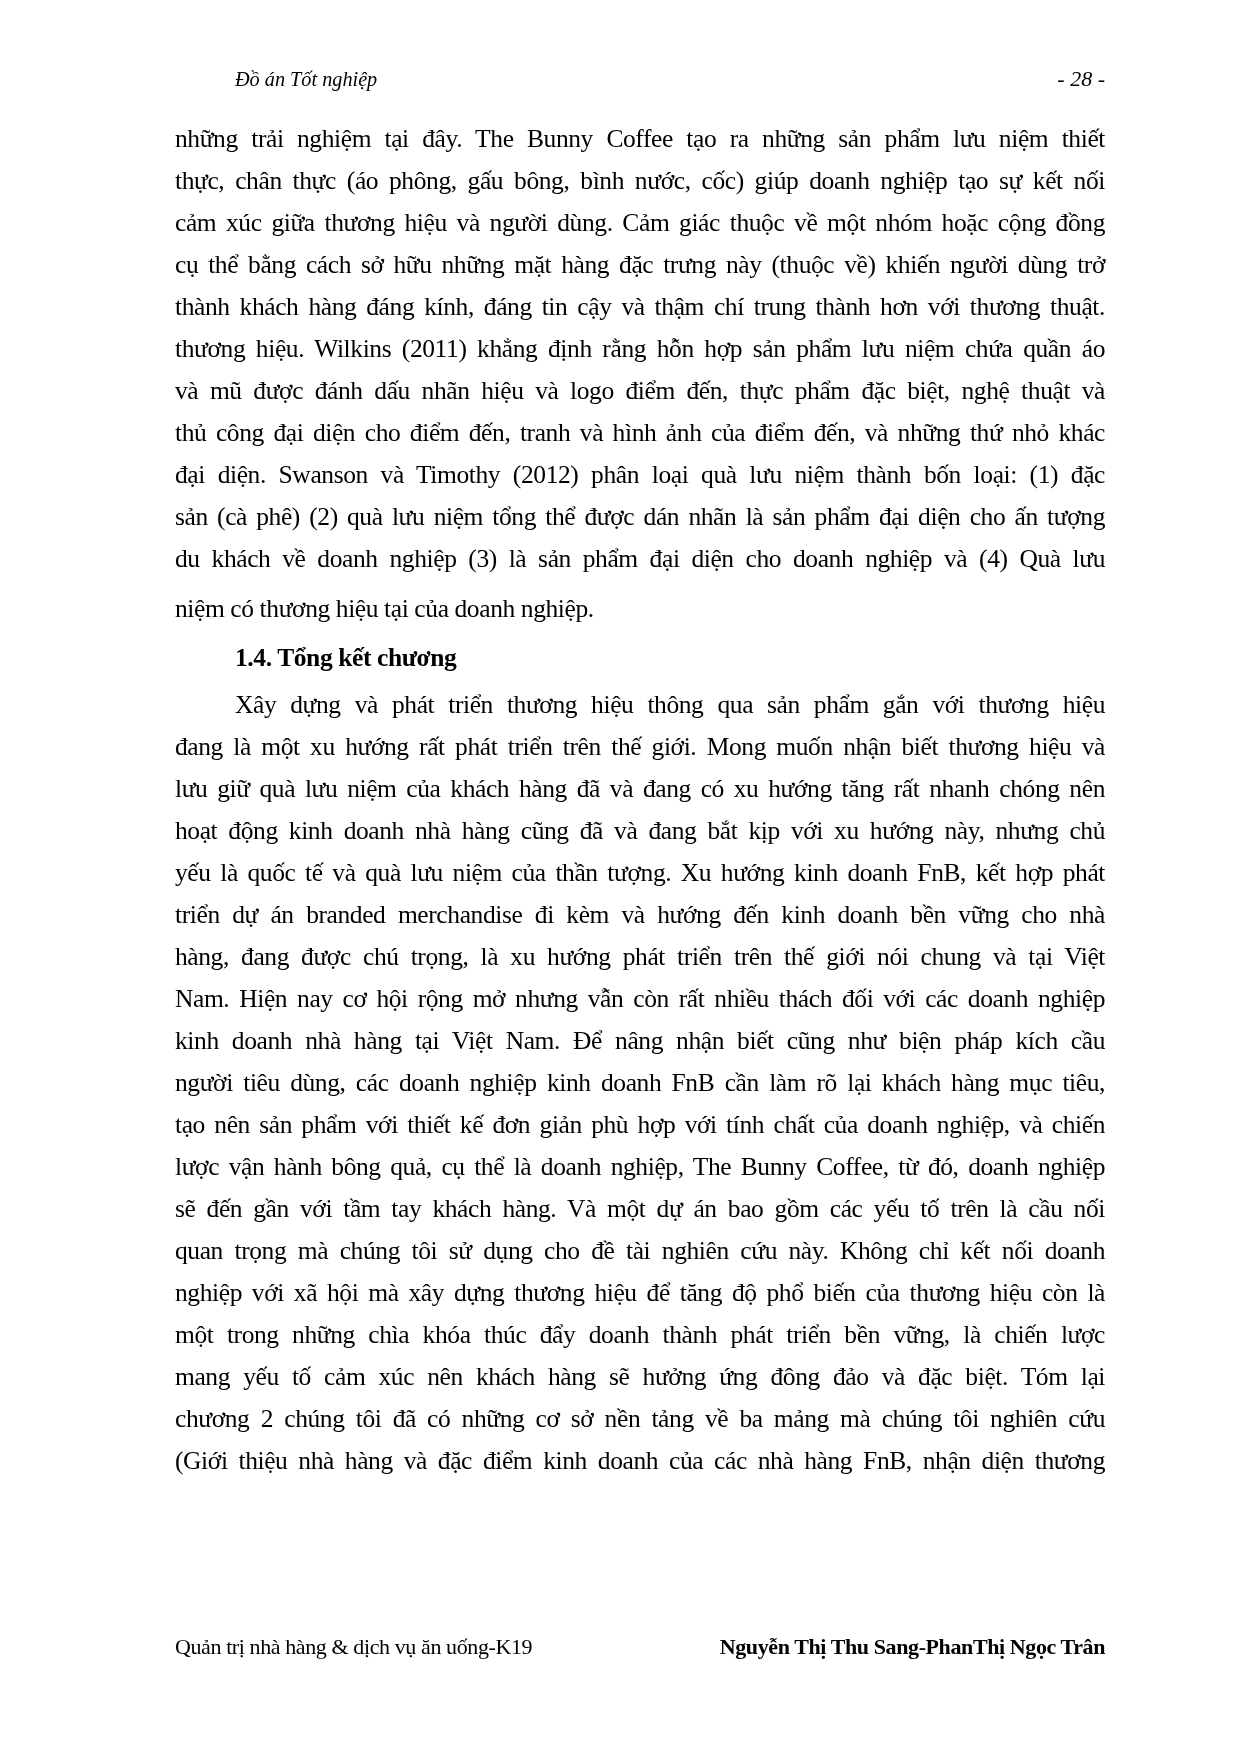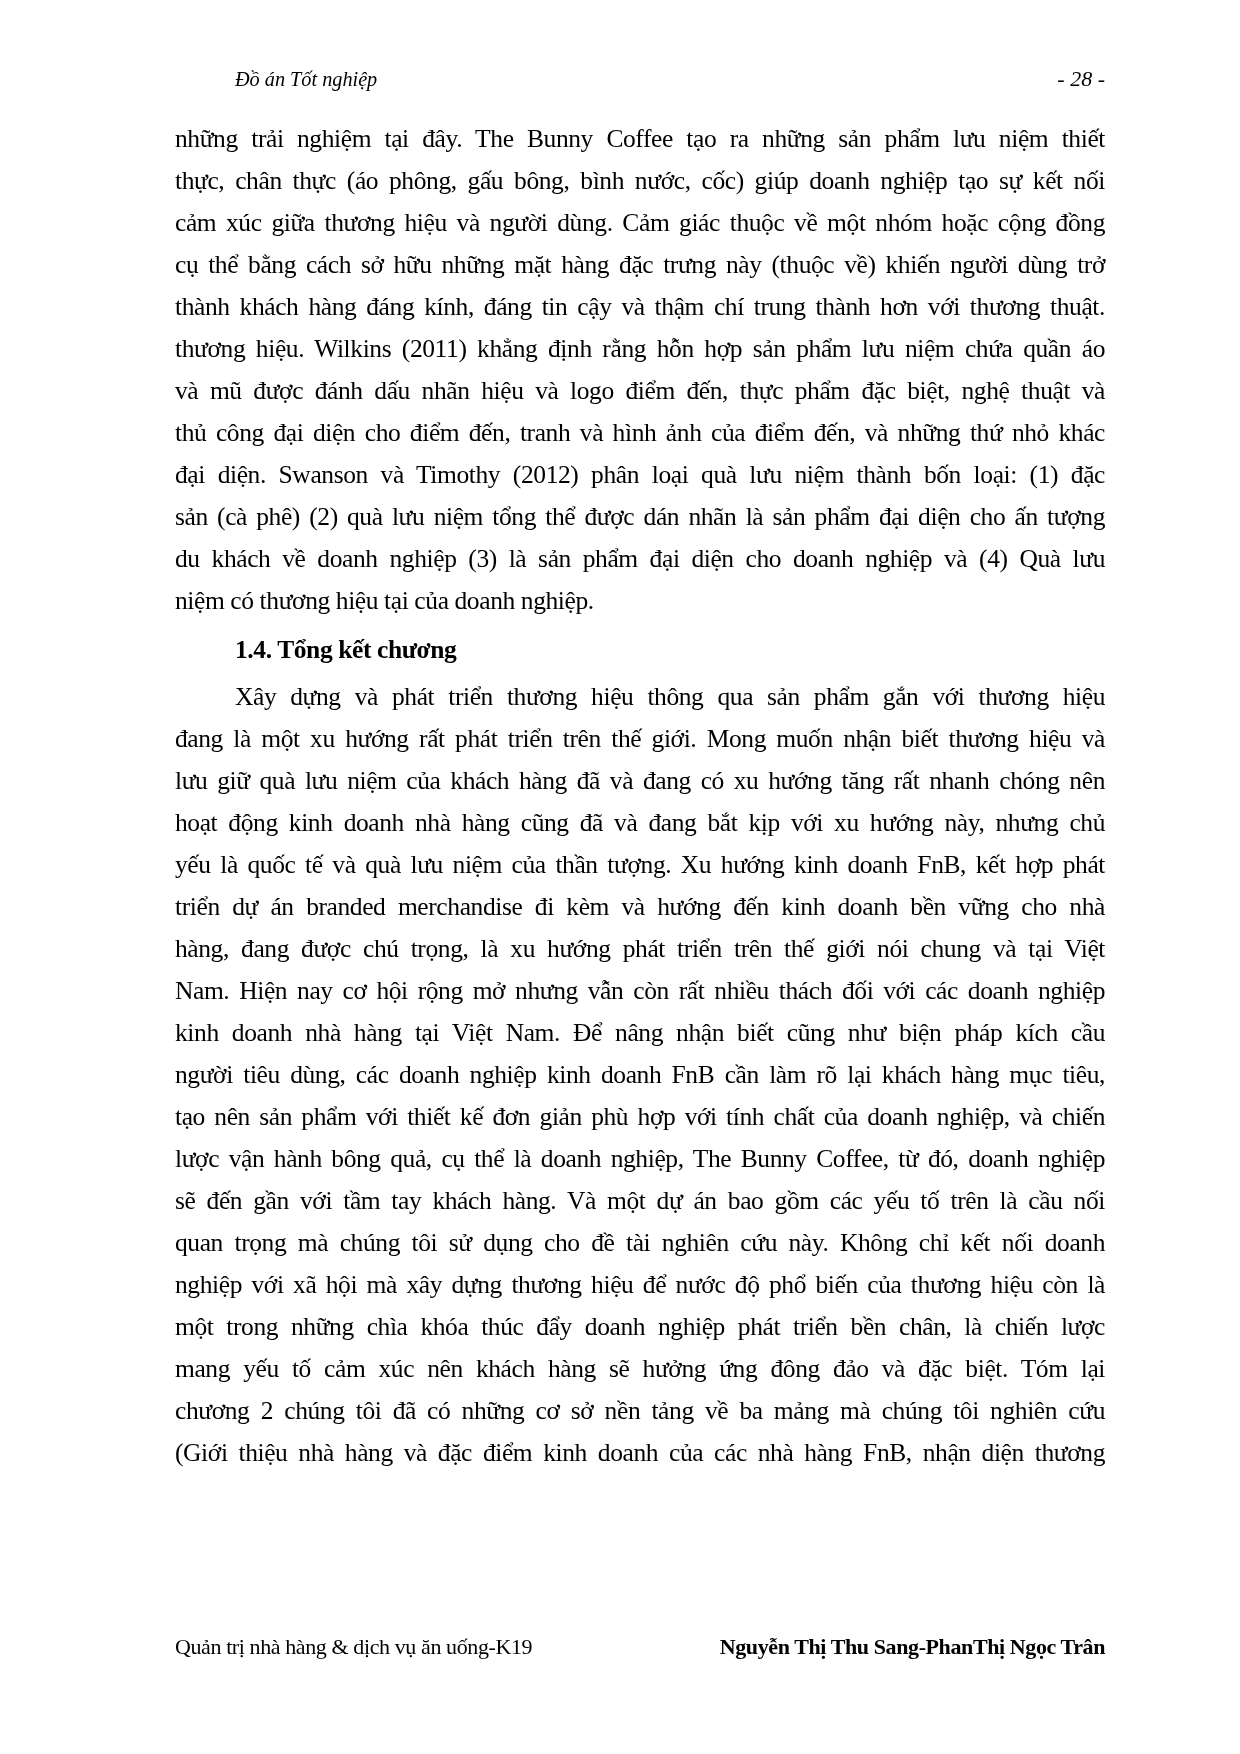--- a/index.html
+++ b/index.html
@@ -49,20 +49,21 @@
       line-height: 42px;
       font-size: 25.5px;
       white-space: nowrap;
       text-align: justify;
       text-align-last: justify;
       letter-spacing: -0.4px;
       transform-origin: left center;
     }
     .line.last {
       text-align-last: left;
+      margin-top: 8px;
     }
     .line.indent {
       padding-left: 60px;
     }
     .heading {
       height: 52px;
       line-height: 52px;
       padding-left: 60px;
       font-size: 25.5px;
       font-weight: bold;
@@ -129,22 +130,22 @@
     <div class="line">yếu là quốc tế và quà lưu niệm của thần tượng. Xu hướng kinh doanh FnB, kết hợp phát</div>
     <div class="line">triển dự án branded merchandise đi kèm và hướng đến kinh doanh bền vững cho nhà</div>
     <div class="line">hàng, đang được chú trọng, là xu hướng phát triển trên thế giới nói chung và tại Việt</div>
     <div class="line">Nam. Hiện nay cơ hội rộng mở nhưng vẫn còn rất nhiều thách đối với các doanh nghiệp</div>
     <div class="line">kinh doanh nhà hàng tại Việt Nam. Để nâng nhận biết cũng như biện pháp kích cầu</div>
     <div class="line">người tiêu dùng, các doanh nghiệp kinh doanh FnB cần làm rõ lại khách hàng mục tiêu,</div>
     <div class="line">tạo nên sản phẩm với thiết kế đơn giản phù hợp với tính chất của doanh nghiệp, và chiến</div>
     <div class="line">lược vận hành bông quả, cụ thể là doanh nghiệp, The Bunny Coffee, từ đó, doanh nghiệp</div>
     <div class="line">sẽ đến gần với tầm tay khách hàng. Và một dự án bao gồm các yếu tố trên là cầu nối</div>
     <div class="line">quan trọng mà chúng tôi sử dụng cho đề tài nghiên cứu này. Không chỉ kết nối doanh</div>
-    <div class="line">nghiệp với xã hội mà xây dựng thương hiệu để nước độ phổ biến của thương hiệu còn là</div>
-    <div class="line">một trong những chìa khóa thúc đẩy doanh nghiệp phát triển bền chân, là chiến lược</div>
+    <div class="line">nghiệp với xã hội mà xây dựng thương hiệu để tăng độ phổ biến của thương hiệu còn là</div>
+    <div class="line">một trong những chìa khóa thúc đẩy doanh thành phát triển bền vững, là chiến lược</div>
     <div class="line">mang yếu tố cảm xúc nên khách hàng sẽ hưởng ứng đông đảo và đặc biệt. Tóm lại</div>
     <div class="line">chương 2 chúng tôi đã có những cơ sở nền tảng về ba mảng mà chúng tôi nghiên cứu</div>
     <div class="line">(Giới thiệu nhà hàng và đặc điểm kinh doanh của các nhà hàng FnB, nhận diện thương</div>
   </div>
 </div>
 
 <div class="page-footer">
   <span class="footer-left">Quản trị nhà hàng &amp; dịch vụ ăn uống-K19</span>
   <span class="footer-right">Nguyễn Thị Thu Sang-PhanThị Ngọc Trân</span>
 </div>

